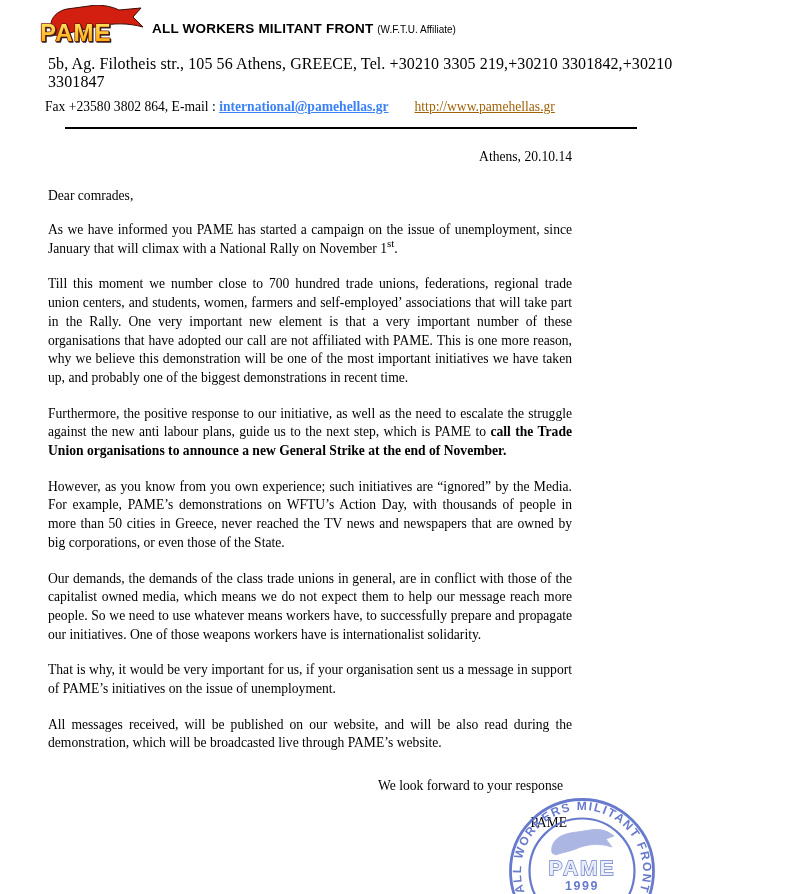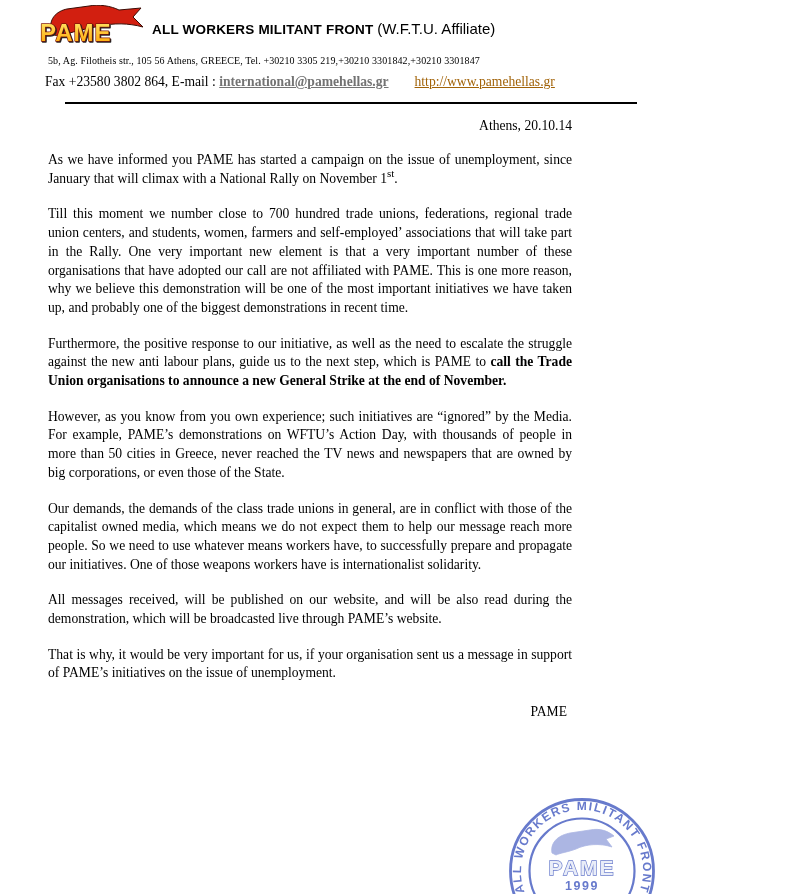--- a/index.html
+++ b/index.html
@@ -6,30 +6,30 @@
   .page{position:relative;width:700px;height:894px;background:#fff;overflow:hidden;
         font-family:"Liberation Serif",serif;color:#000;}
 
   
   .logo-row{display:flex;align-items:center;padding:4px 0 0 36px;height:44px;}
   .logo-svg{flex:0 0 auto;}
   .logo-pame-text{filter:drop-shadow(1.5px 1.5px 0 #222);}
   .org-line{font-family:"Liberation Sans",sans-serif;font-size:13.5px;margin-left:2px;
             white-space:nowrap;margin-top:4px;}
   .org-name{font-weight:bold;letter-spacing:.2px;}
-  .org-affil{font-weight:normal;font-size:15px;}
+  .org-affil{font-weight:normal;font-size:10px;}
 
-  .addr1{margin:7px 0 0 48px;font-size:10px;letter-spacing:.1px;}
+  .addr1{margin:7px 0 0 48px;font-size:16px;letter-spacing:.1px;}
   .addr2{margin:8px 0 0 45px;font-size:13.6px;}
-  .email-link{font-weight:bold;color:#737373;text-decoration:underline;cursor:pointer;}
+  .email-link{font-weight:bold;color:#3b82f6;text-decoration:underline;cursor:pointer;}
   .site-link{color:#a16207;text-decoration:underline;margin-left:26px;cursor:pointer;}
   .rule{height:2px;background:#000;width:572px;margin:12px 0 0 65px;}
 
   
-  .dateline{text-align:right;margin:14px 128px 0 0;font-size:13.6px;}
+  .dateline{text-align:right;margin:20px 128px 0 0;font-size:13.6px;}
   .salutation{margin:23px 0 0 48px;font-size:13.6px;}
   .letter-body{margin:0 128px 0 48px;font-size:13.6px;line-height:18.7px;text-align:justify;}
   .para{margin-top:17px;}
   .bold{font-weight:bold;}
   .letter-body sup{font-size:11px;line-height:0;}
 
   .closing{text-align:right;margin:25px 137px 0 0;font-size:13.6px;}
   .signature{text-align:right;margin:20px 133px 0 0;font-size:13.6px;line-height:18.7px;}
 
   
@@ -61,31 +61,33 @@
   <div class="addr1">5b,  Ag. Filotheis str., 105 56 Athens, GREECE, Tel. +30210 3305 219,+30210 3301842,+30210 3301847</div>
 
   <div class="addr2">
     <span>Fax  +23580 3802 864, E-mail : </span><a class="email-link">international@pamehellas.gr</a><a class="site-link">http://www.pamehellas.gr</a>
   </div>
 
   <div class="rule"></div>
 
   <div class="dateline">Athens, 20.10.14</div>
 
+  <div class="salutation">Dear comrades,</div>
 
   <div class="letter-body">
       <div class="para"><span>As we have informed you PAME has started a campaign on the issue of unemployment, since January that will climax with a National Rally on November 1</span><sup>st</sup><span>.</span></div>
       <div class="para"><span>Till this moment we number close to 700 hundred trade unions, federations, regional trade union centers, and students, women, farmers and self-employed’ associations that will take part in the Rally. One very important new element is that a very important number of these organisations that have adopted our call are not affiliated with PAME. This is one more reason, why we believe this demonstration will be one of the most important initiatives we have taken up, and probably one of the biggest demonstrations in recent time.</span></div>
       <div class="para"><span>Furthermore, the positive response to our initiative, as well as the need to escalate the struggle against the new anti labour plans, guide us to the next step, which is PAME to </span><span class="bold">call the Trade Union organisations to announce a new General Strike at the end of November.</span></div>
       <div class="para"><span>However, as you know from you own experience; such initiatives are “ignored” by the Media. For example, PAME’s demonstrations on WFTU’s Action Day, with thousands of people in more than 50 cities in Greece, never reached the TV news and newspapers that are owned by big corporations, or even those of the State.</span></div>
       <div class="para"><span>Our demands, the demands of the class trade unions in general, are in conflict with those of the capitalist owned media, which means we do not expect them to help our message reach more people. So we need to use whatever means workers have, to successfully prepare and propagate our initiatives. One of those weapons workers have is internationalist solidarity.</span></div>
+      <div class="para"><span>That is why, it would be very important for us, if your organisation sent us a message in support of PAME’s initiatives on the issue of unemployment.</span></div>
       <div class="para"><span>All messages received, will be published on our website, and will be also read during the demonstration, which will be broadcasted live through PAME’s website.</span></div>
-      <div class="para"><span>That is why, it would be very important for us, if your organisation sent us a message in support of PAME’s initiatives on the issue of unemployment.</span></div>
     </div>
 
+  <div class="closing">We look forward to your response</div>
 
   <div class="signature">
     <div>PAME</div>
   </div>
 
   <svg class="stamp" viewBox="0 0 160 160">
     <defs>
       <path id="arcTop" d="M 22.7 100.9 A 61 61 0 1 1 137.3 100.9"></path>
       <path id="arcBottom" d="M 22.7 100.9 A 61 61 0 0 0 137.3 100.9"></path>
     </defs>

